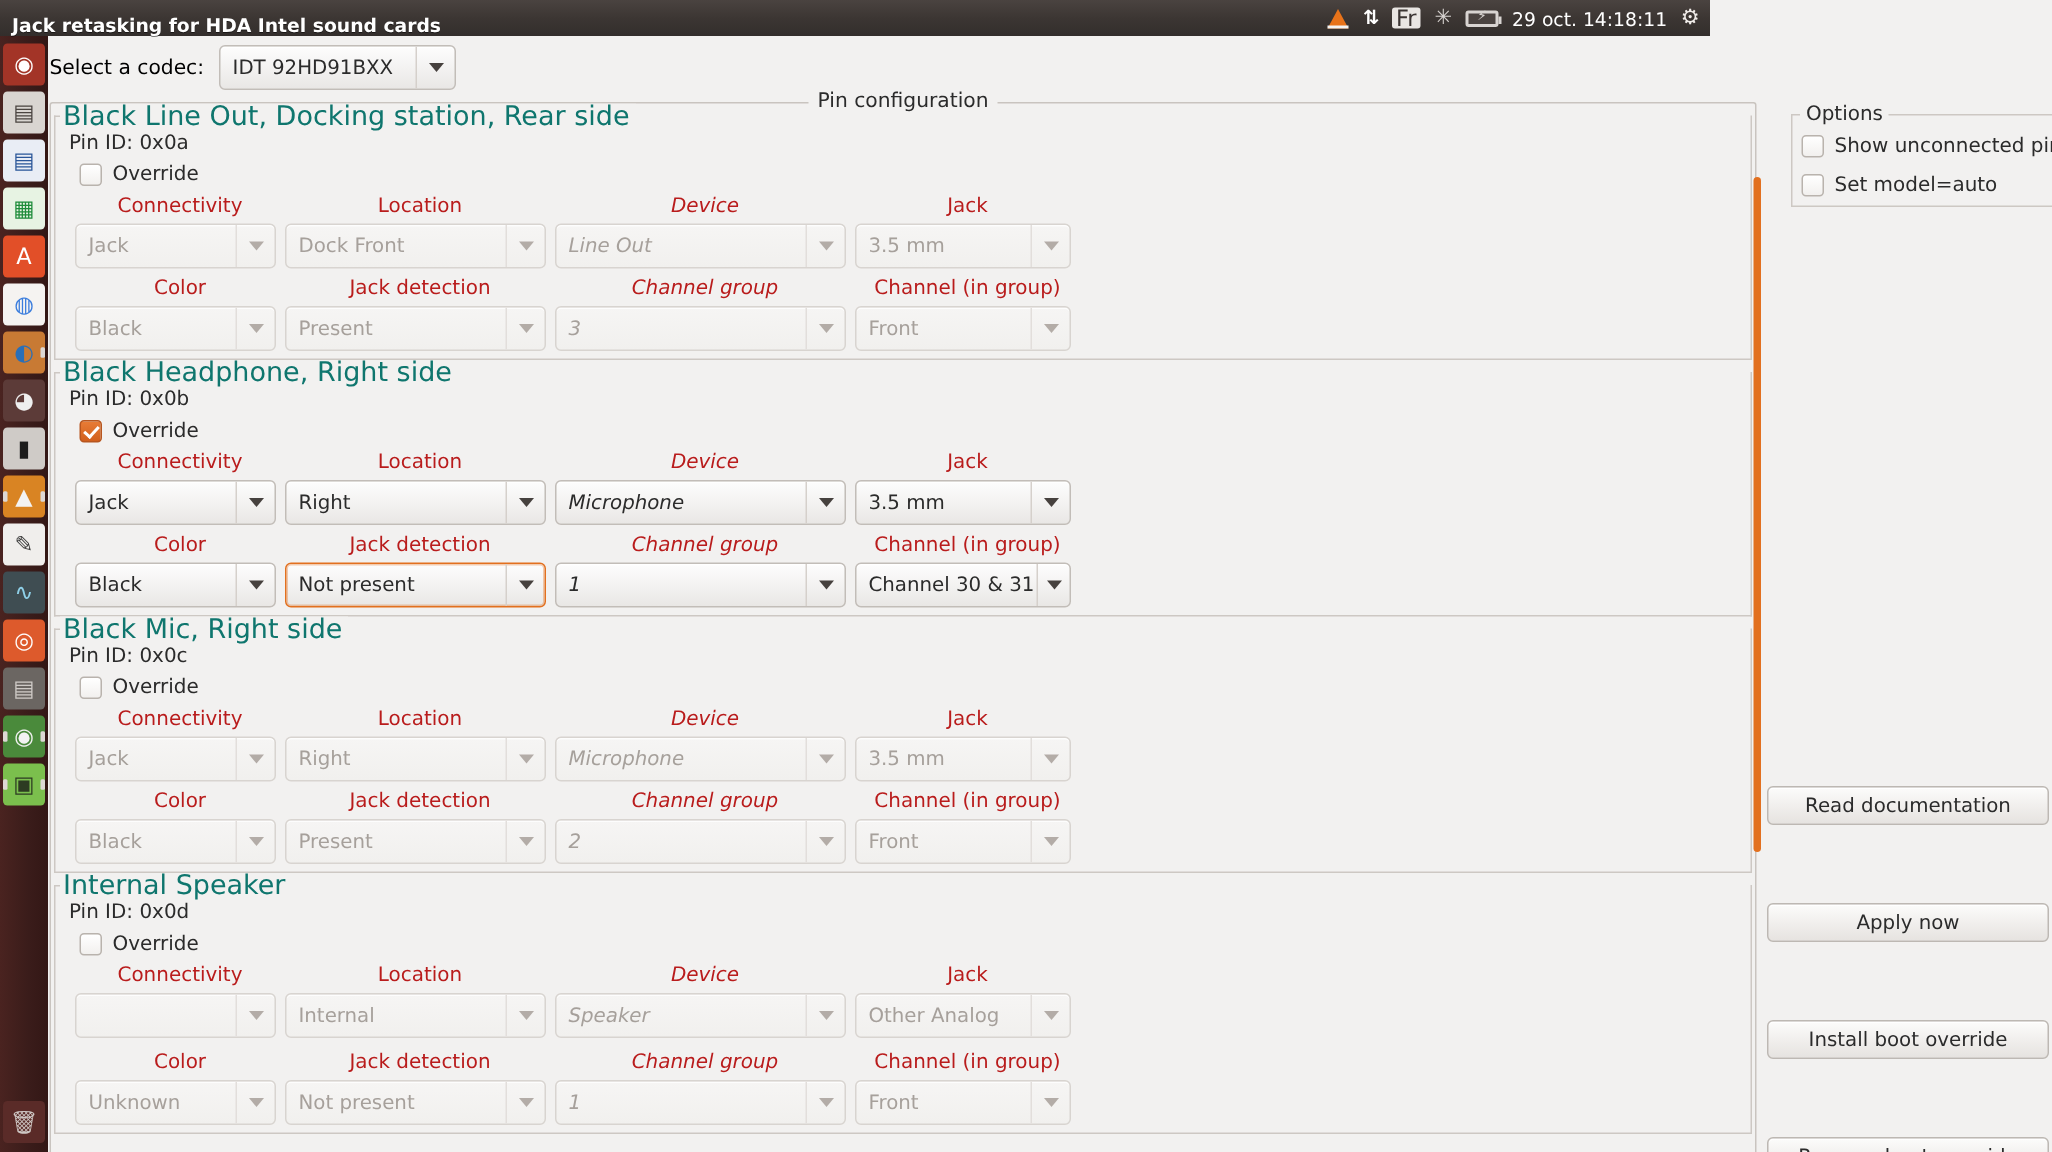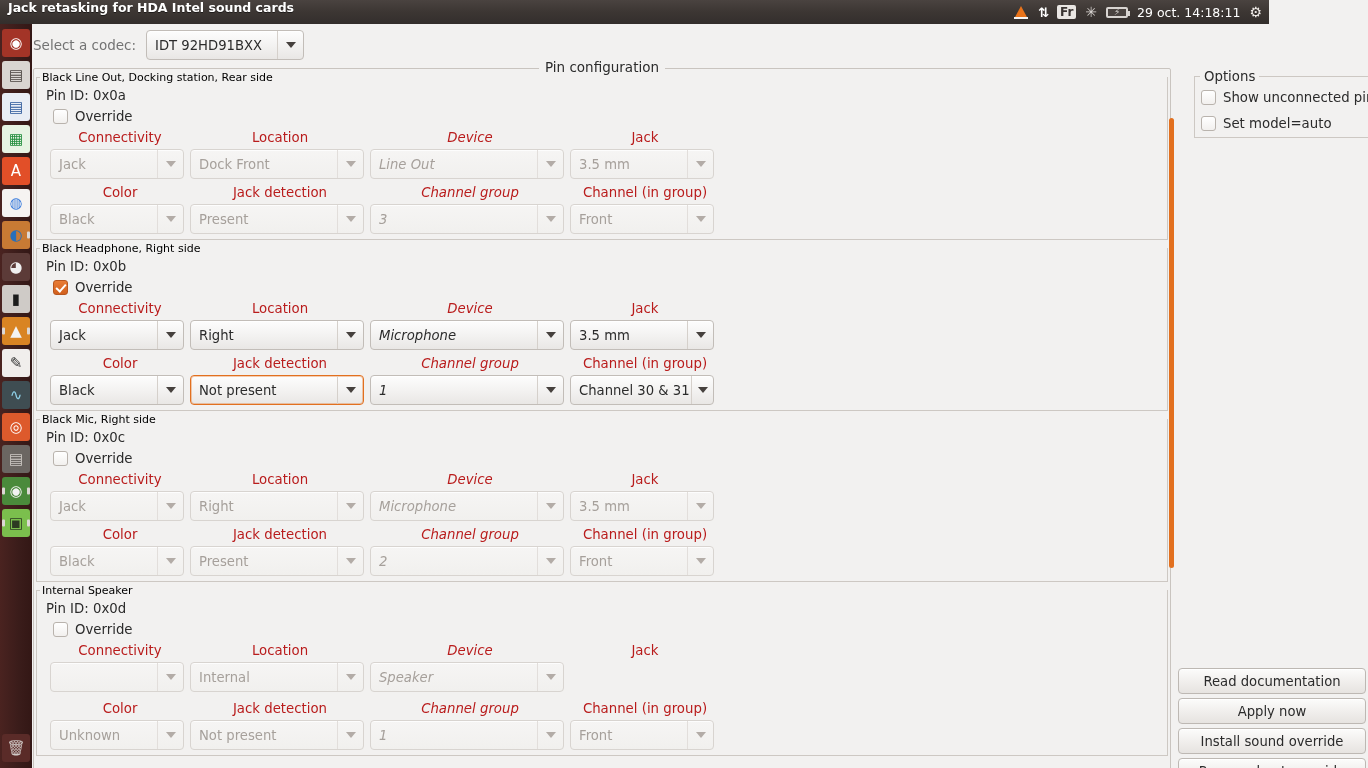--- a/index.html
+++ b/index.html
@@ -5,24 +5,24 @@
   * { box-sizing: border-box; margin: 0; padding: 0; }
   html, body {
     width: 1368px; height: 768px;
     overflow: hidden;
     font-family: "DejaVu Sans", "Liberation Sans", sans-serif;
     background: #f2f1f0;
   }
 
   
   #top-panel {
-    position: absolute; top: 0; left: 0; width: 1269px; height: 24px;
+    position: absolute; top: 0; left: 0; width: 1140px; height: 24px;
     background: linear-gradient(to bottom, #4a4340 0%, #3c3633 50%, #332e2c 100%);
     color: #ffffff;
-    display: flex; align-items: flex-start;
+    display: flex; align-items: flex-end;
     font-size: 12.5px;
     z-index: 50;
   }
   #panel-title {
     font-weight: bold; margin-left: 8px;
     text-shadow: 0 1px 0 rgba(0,0,0,0.5);
     white-space: nowrap;
   }
   #tray {
     margin-left: auto; display: flex; align-items: center; gap: 9px;
@@ -36,21 +36,21 @@
     border-left: 7px solid transparent; border-right: 7px solid transparent;
     border-bottom: 13px solid #e8731a;
   }
   .vlc-ico:after {
     content: ""; position: absolute; bottom: 1px; left: 0; width: 14px; height: 2px;
     background: #f4f4f4;
   }
   .net-ico { font-size: 13px; color: #ffffff; letter-spacing: -1px; font-weight: bold; }
   .kbd-ico {
     background: #e9e6e3; color: #3a3432; border-radius: 2px;
-    font-size: 12px; font-weight: bold; padding: 1px 3px; line-height: 12px;
+    font-size: 15px; font-weight: normal; padding: 1px 3px; line-height: 12px;
   }
   .bt-ico { font-size: 14px; color: #d7d3d0; }
   .batt-ico {
     width: 22px; height: 11px; border: 2px solid #d8d4d1; border-radius: 2px;
     position: relative; background: #4a4340;
   }
   .batt-ico:after {
     content: ""; position: absolute; right: -4px; top: 2px;
     width: 2px; height: 5px; background: #d8d4d1;
   }
@@ -90,21 +90,21 @@
     position: absolute; left: 32px; top: 24px;
     width: 1336px; height: 744px;
     background: #f2f1f0;
   }
 
   #codec-row {
     position: absolute; left: 0; top: 4px; height: 34px;
     display: flex; align-items: center; gap: 10px;
     padding-left: 1px;
   }
-  #codec-label { font-size: 13.5px; color: #737373; }
+  #codec-label { font-size: 13.5px; color: #000000; }
 
   
   .combo {
     display: inline-flex; align-items: stretch;
     height: 30px;
     border: 1px solid #c2bdb8; border-radius: 4px;
     background: linear-gradient(to bottom, #fdfdfd 0%, #f3f2f1 52%, #e9e7e5 100%);
     box-shadow: 0 1px 0 rgba(255,255,255,0.8) inset;
     overflow: hidden;
   }
@@ -162,21 +162,21 @@
   }
   .pin-group .g-border {
     position: absolute; left: 0; right: 0; top: 8px; bottom: 0;
     border: 1px solid #cdc8c3; border-top: none;
   }
   .pin-group .g-toprule-left {
     position: absolute; left: 0; top: 8px; width: 4px; height: 1px; background: #cdc8c3;
   }
   .pin-group .g-title {
     position: absolute; left: 4px; top: 0;
-    font-size: 11px; color: #000000; background: #f2f1f0;
+    font-size: 18px; color: #0f766e; background: #f2f1f0;
     padding: 0 4px 0 2px; white-space: nowrap; line-height: 17px;
   }
   .pin-group .g-toprule-right {
     position: absolute; top: 8px; right: 0; height: 1px; background: #cdc8c3;
   }
   .pin-body { position: relative; padding: 18px 0 6px 8px; }
 
   .pin-id { font-size: 13.3px; color: #2b2b2b; line-height: 18px; padding-left: 2px; }
 
   .ovr-row { display: flex; align-items: center; gap: 7px; margin: 4px 0 2px 9px; }
@@ -247,21 +247,21 @@
     display: flex; flex-direction: column; gap: 4px;
   }
   .btn {
     height: 26px; width: 100%;
     border: 1px solid #bdb8b3; border-radius: 4px;
     background: linear-gradient(to bottom, #fcfcfb 0%, #f1efed 50%, #e6e3e0 100%);
     box-shadow: 0 1px 0 rgba(255,255,255,0.9) inset;
     font-size: 13.2px; color: #2b2b2b;
     font-family: "DejaVu Sans", "Liberation Sans", sans-serif;
     display: flex; align-items: center; justify-content: center;
-    white-space: nowrap; cursor: default;
+    white-space: nowrap; cursor: default; margin-top: 48px;
   }
 </style>
 </head>
 <body>
 
 <div id="top-panel">
   <div id="panel-title">Jack retasking for HDA Intel sound cards</div>
   <div id="tray">
     <div class="tray-item">
         <span class="vlc-ico"></span>
@@ -582,20 +582,26 @@
                     <span class="carrow">
                       <i></i>
                     </span>
                   </div></div>
                 <div class="cell c3"><div class="combo disabled">
                     <span class="ctext">Speaker</span>
                     <span class="carrow">
                       <i></i>
                     </span>
                   </div></div>
+                <div class="cell c4"><div class="combo disabled">
+                    <span class="ctext">Other Analog</span>
+                    <span class="carrow">
+                      <i></i>
+                    </span>
+                  </div></div>
               </div>
               <div class="hdr-row">
                 <div class="cell c1">Color</div>
                 <div class="cell c2">Jack detection</div>
                 <div class="cell c3">Channel group</div>
                 <div class="cell c4">Channel (in group)</div>
               </div>
               <div class="combo-row">
                 <div class="cell c1"><div class="combo disabled">
                     <span class="ctext">Unknown</span>
@@ -640,18 +646,18 @@
           </div>
           <div class="opt-row">
             <span class="cbx"></span>
             <span class="olabel">Set model=auto</span>
           </div>
         </div>
     </div>
     <div id="btn-stack">
         <div class="btn">Read documentation</div>
         <div class="btn">Apply now</div>
-        <div class="btn">Install sound override</div>
+        <div class="btn">Install boot override</div>
         <div class="btn">Remove boot override</div>
       </div>
   </div>
 
 </div>
 
 </body></html>

